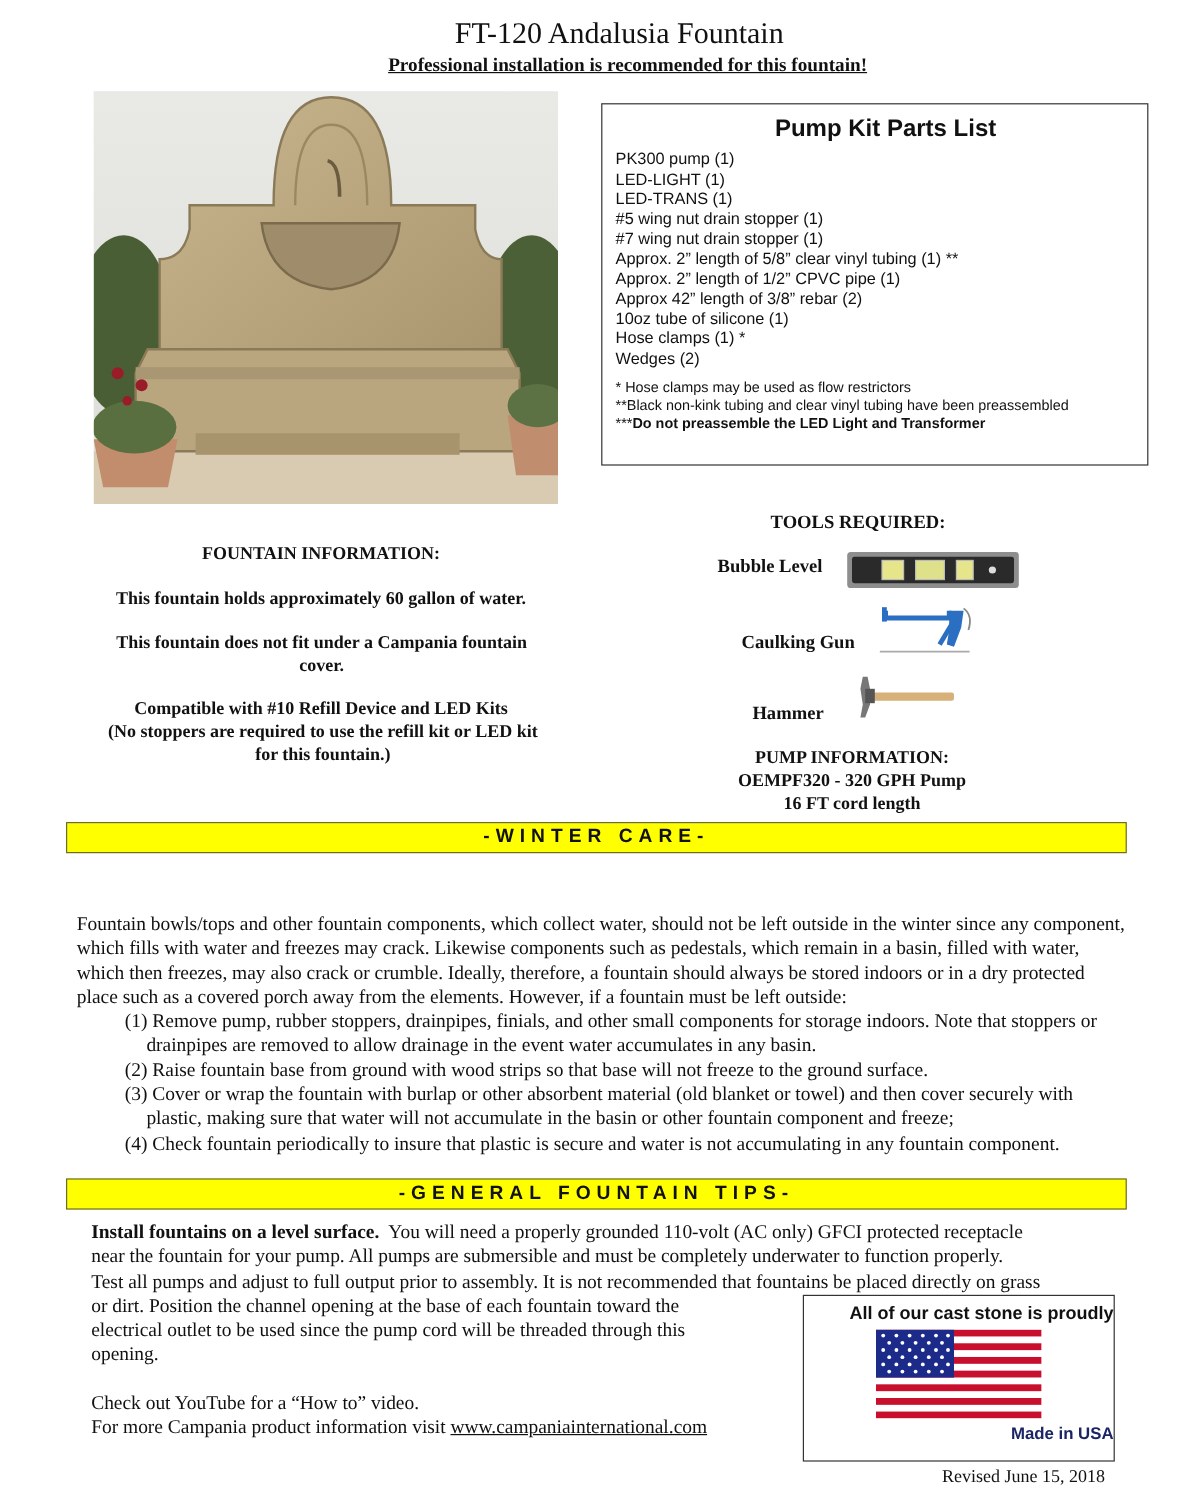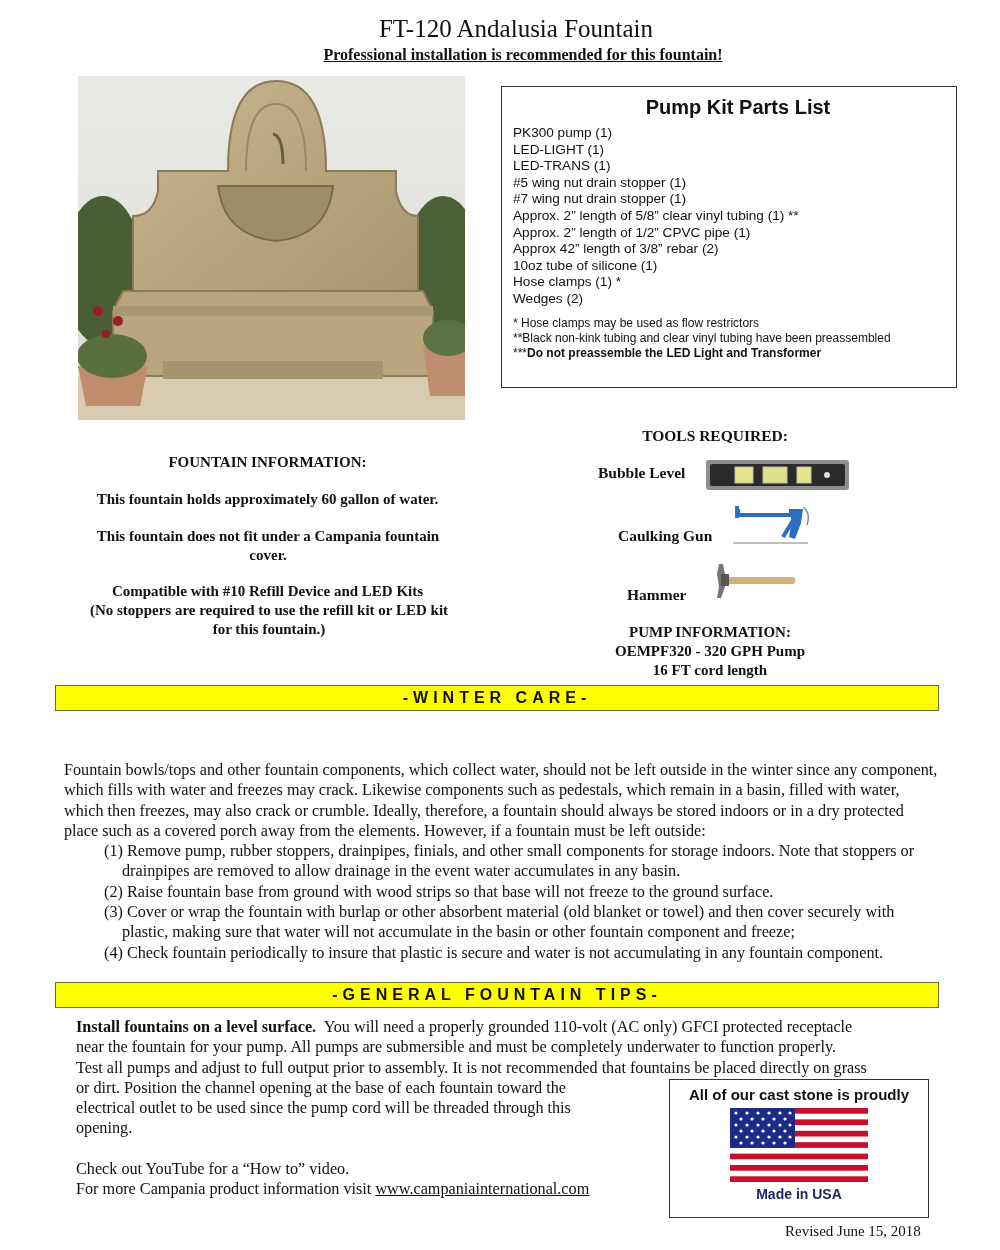--- a/index.html
+++ b/index.html
@@ -36,21 +36,21 @@
     .banner { left: 55px; width: 884px; height: 26px; background: #ffff00; border: 1.5px solid #6b6b3a; text-align: center; font-family: "Liberation Sans", sans-serif; font-weight: bold; font-size: 16px; letter-spacing: 5px; line-height: 23px; color: #111; }
 
     .body-text { left: 64px; width: 875px; font-size: 16.2px; line-height: 20.3px; }
     .steps { list-style: none; }
     .steps li { padding-left: 58px; text-indent: -18px; }
 
     .tips-text { left: 64px; width: 880px; font-size: 16.2px; line-height: 20.3px; }
     .tips-text .bold { font-weight: bold; }
     .link { text-decoration: underline; color: #111; }
 
-    .usa-box { left: 669px; top: 1079px; width: 260px; height: 139px; border: 1px solid #333; background: #fff; text-align: center; }
+    .usa-box { left: 669px; top: 1079px; width: 260px; height: 139px; border: 1px solid #333; background: #fff; text-align: right; }
     .usa-top { font-family: "Liberation Sans", sans-serif; font-weight: bold; font-size: 15px; margin-top: 6px; line-height: 18px; }
     .usa-bottom { font-family: "Liberation Sans", sans-serif; font-weight: bold; font-size: 14px; color: #1b2566; line-height: 20px; margin-top: 2px; }
     .revised { left: 785px; top: 1222px; font-size: 15px; line-height: 18px; }
   </style>
 </head>
 <body>
 
 <div class="abs doc-title">FT-120 Andalusia Fountain</div>
 <div class="abs doc-subtitle">Professional installation is recommended for this fountain!</div>
 

